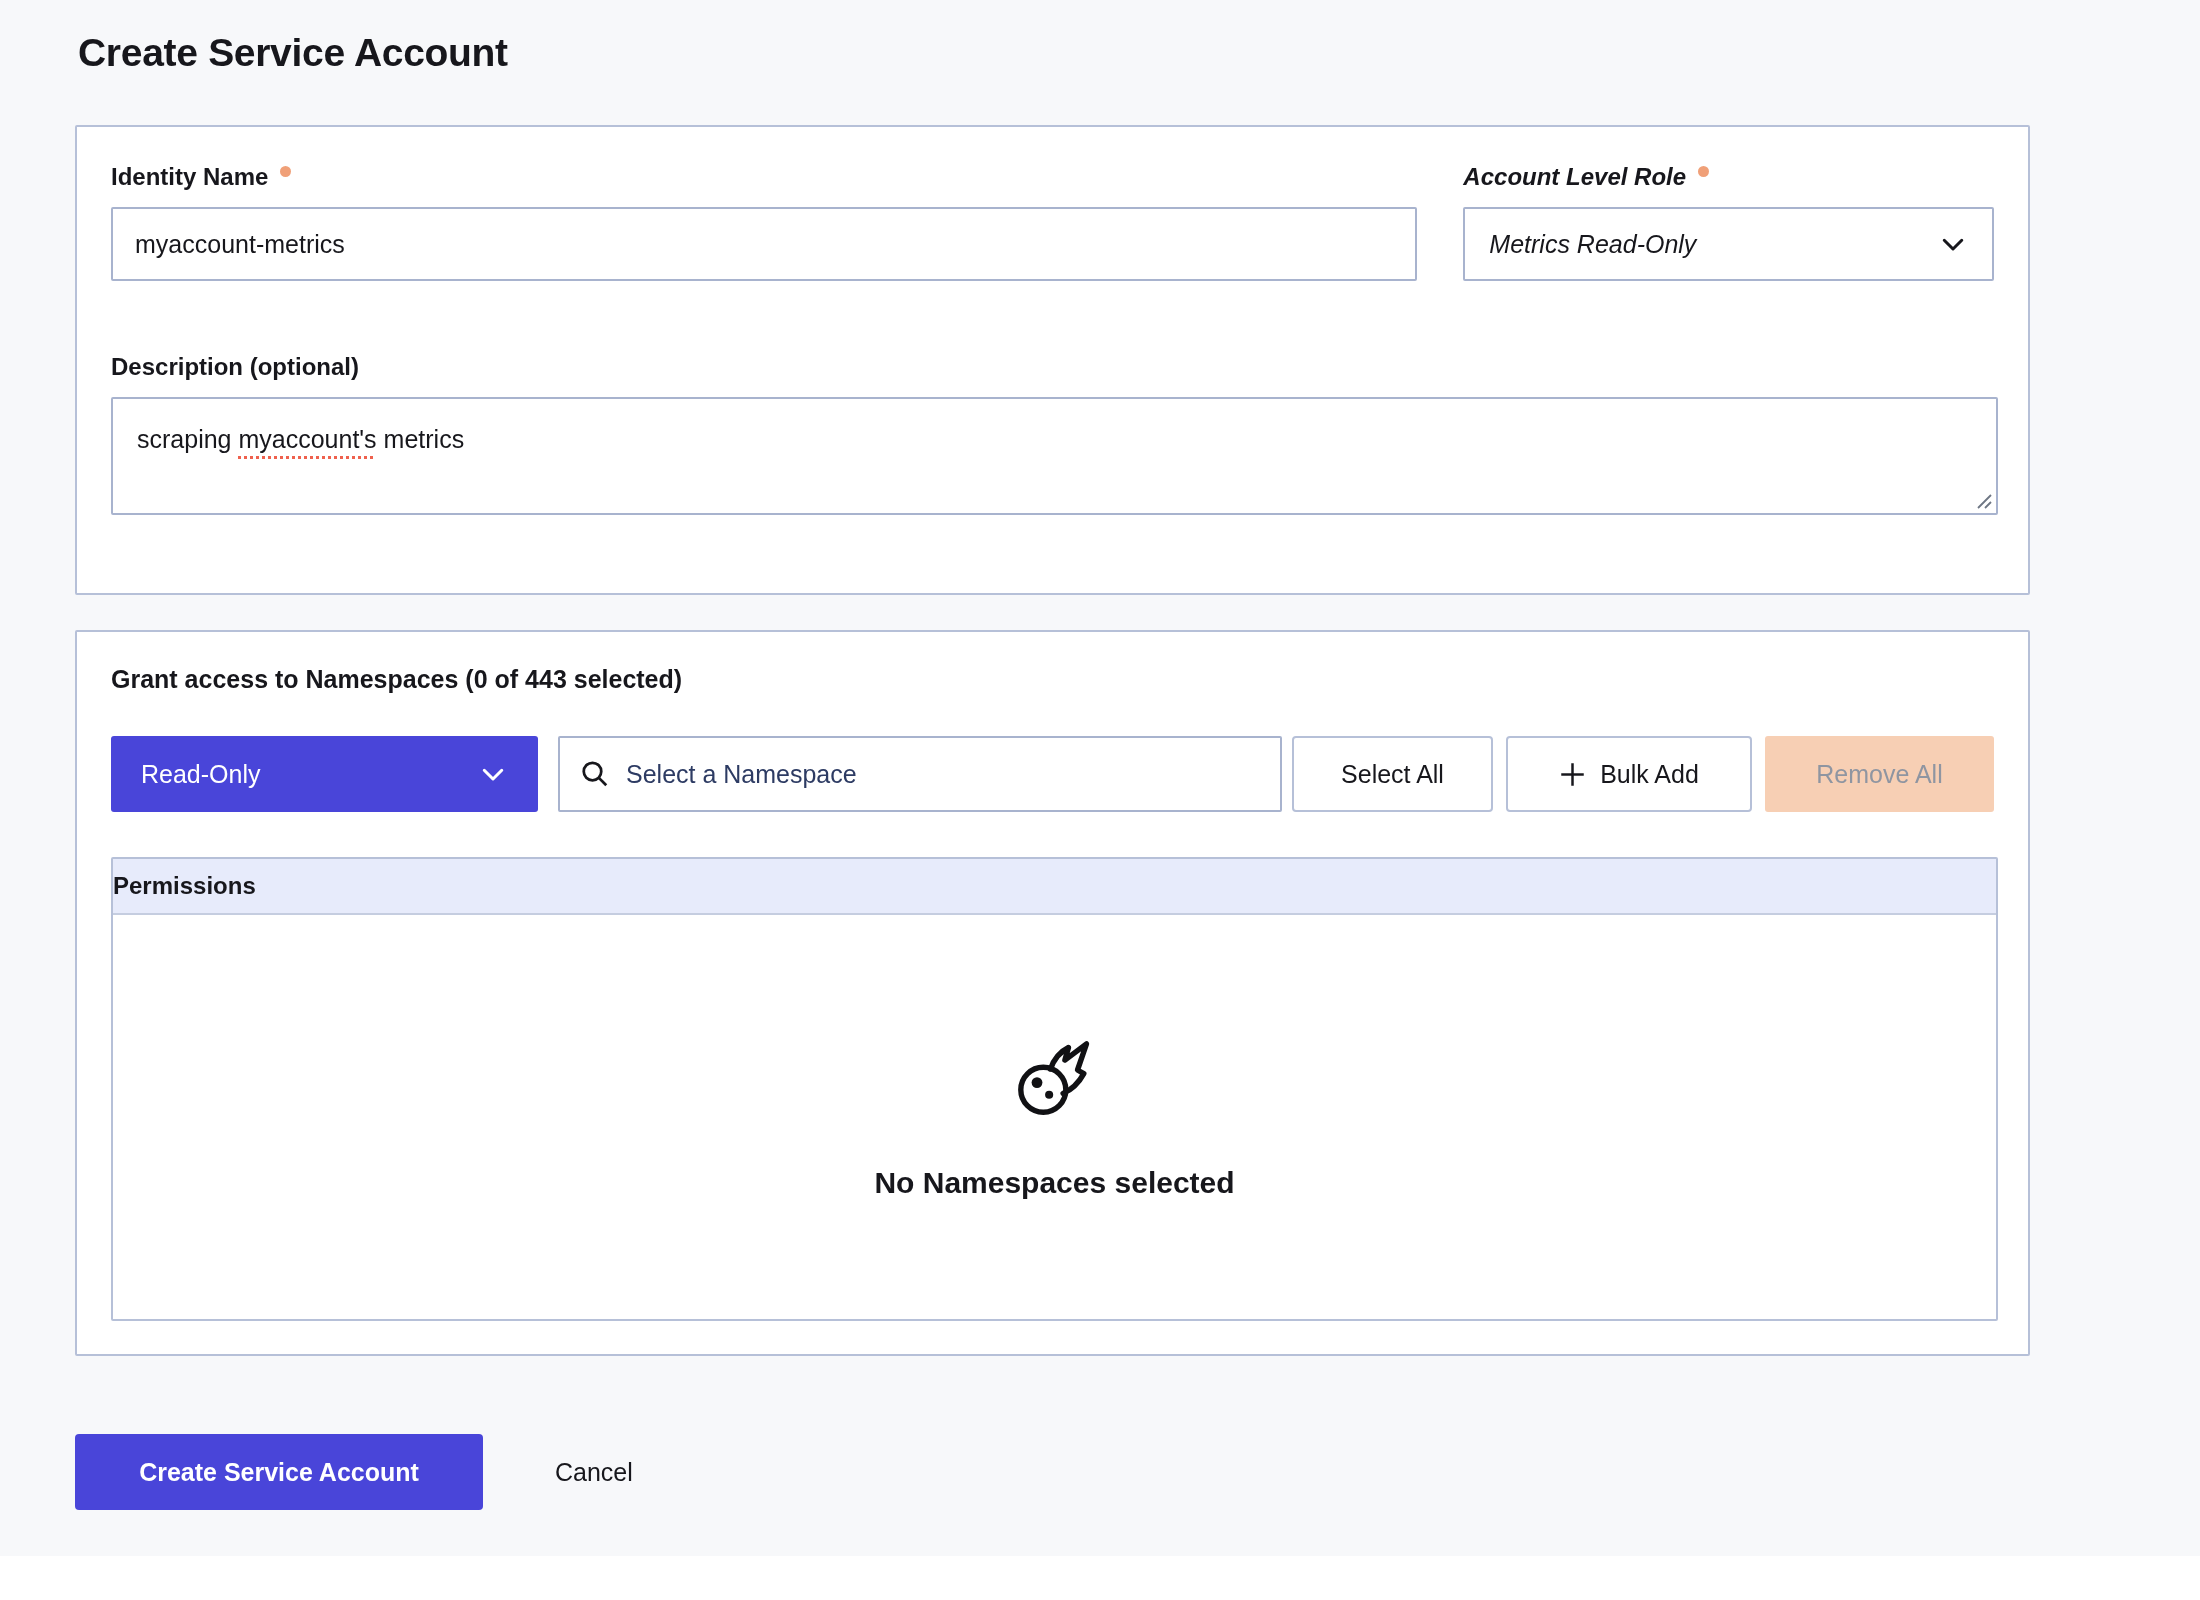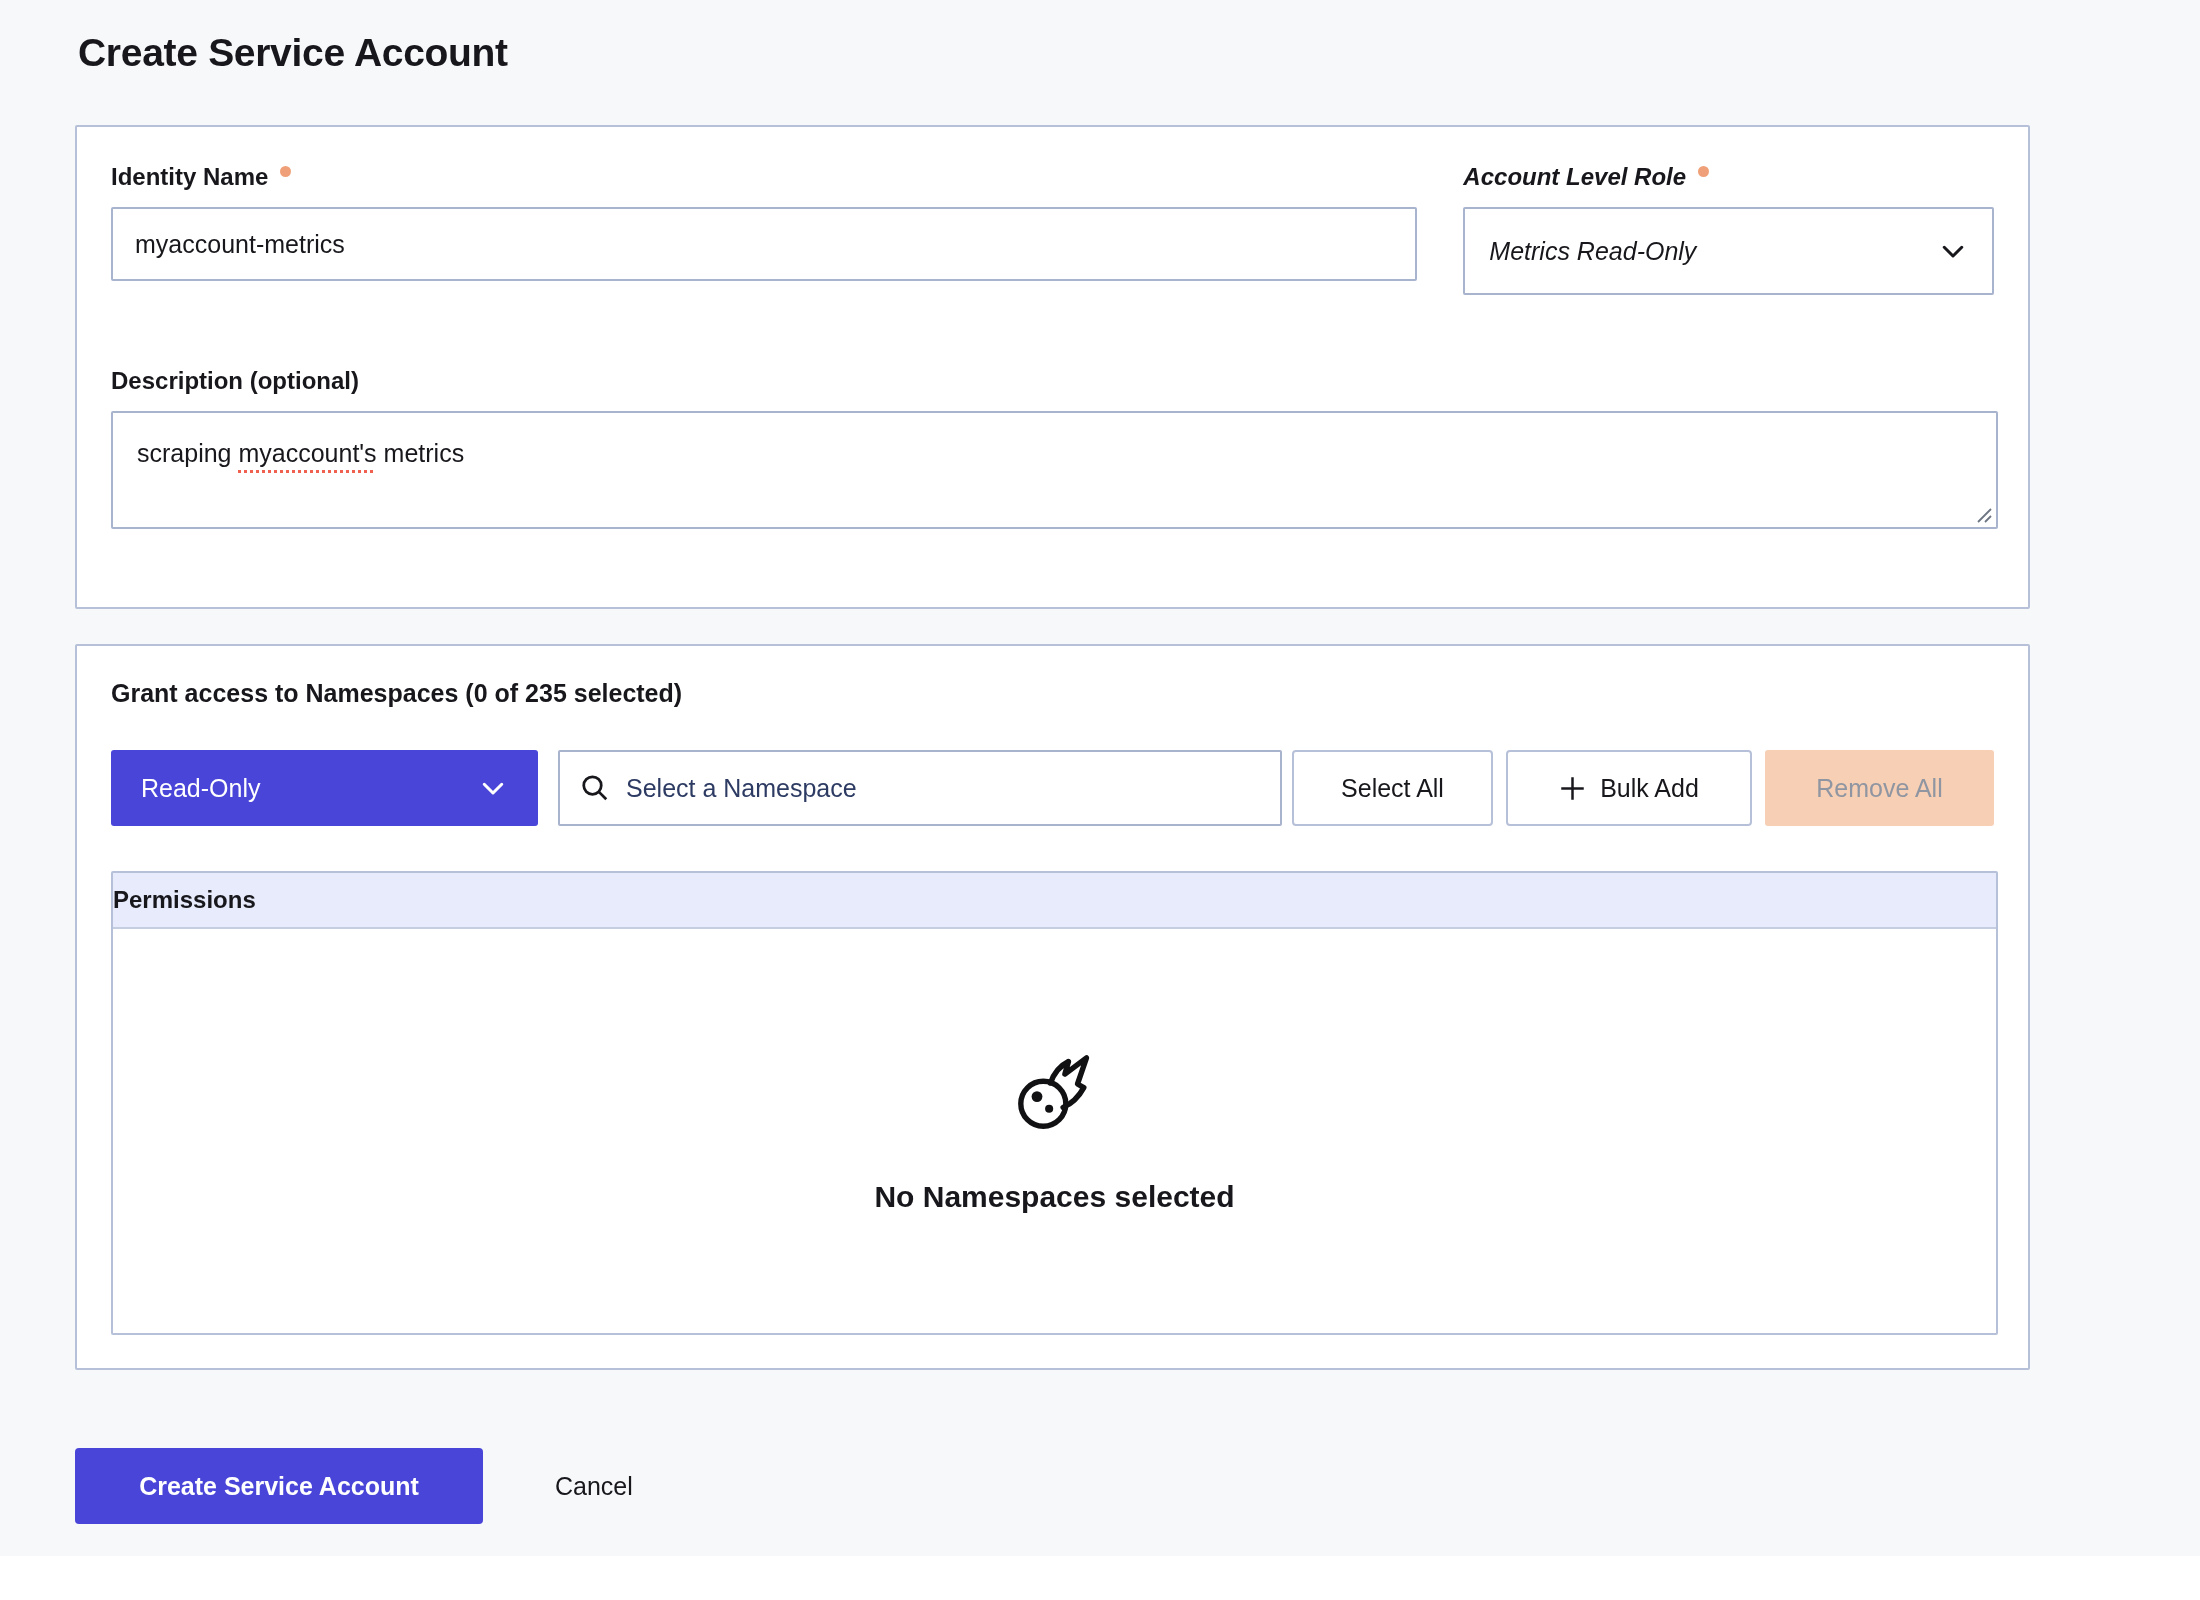--- a/index.html
+++ b/index.html
@@ -36,21 +36,21 @@
 
   .text-input, .select, .textarea, .search-box {
     border: 2px solid #a8b3ce; border-radius: 2px; background: #fff;
     font-family: "Liberation Sans", "DejaVu Sans", sans-serif;
   }
   .text-input {
     width: 100%; height: 74px; margin-top: 14px;
     font-size: 25px; color: #17171c; padding: 0 22px; outline: none;
   }
   .select {
-    width: 100%; height: 88px; margin-top: 14px;
+    width: 100%; height: 74px; margin-top: 14px;
     display: flex; align-items: center; justify-content: space-between;
     padding: 0 24px; font-size: 25px; cursor: pointer;
   }
   .chevron { width: 30px; height: 30px; stroke: #17171c; fill: none;
     stroke-width: 2.4; stroke-linecap: round; stroke-linejoin: round; }
   .chevron-white { stroke: #ffffff; }
 
   .desc-field { margin-top: 72px; }
   .textarea {
     position: relative; width: 1887px; height: 118px; margin-top: 14px;
@@ -170,21 +170,21 @@
       <div class="textarea">
         <span>scraping </span><span class="misspelled">myaccount's</span><span> metrics</span>
         <svg class="resize-handle" viewBox="0 0 17 17">
             <path d="M15 2 L2 15 M15 9 L9 15"></path>
           </svg>
       </div>
     </div>
   </section>
 
   <section class="card card-namespaces">
-    <h2 class="section-heading">Grant access to Namespaces (0 of 235 selected)</h2>
+    <h2 class="section-heading">Grant access to Namespaces (0 of 443 selected)</h2>
 
     <div class="toolbar">
       <button class="role-dropdown">
         <span>Read-Only</span>
         <svg class="chevron chevron-white" viewBox="0 0 24 24">
             <polyline points="5 9 12 16 19 9"></polyline>
           </svg>
       </button>
 
       <div class="search-box">

